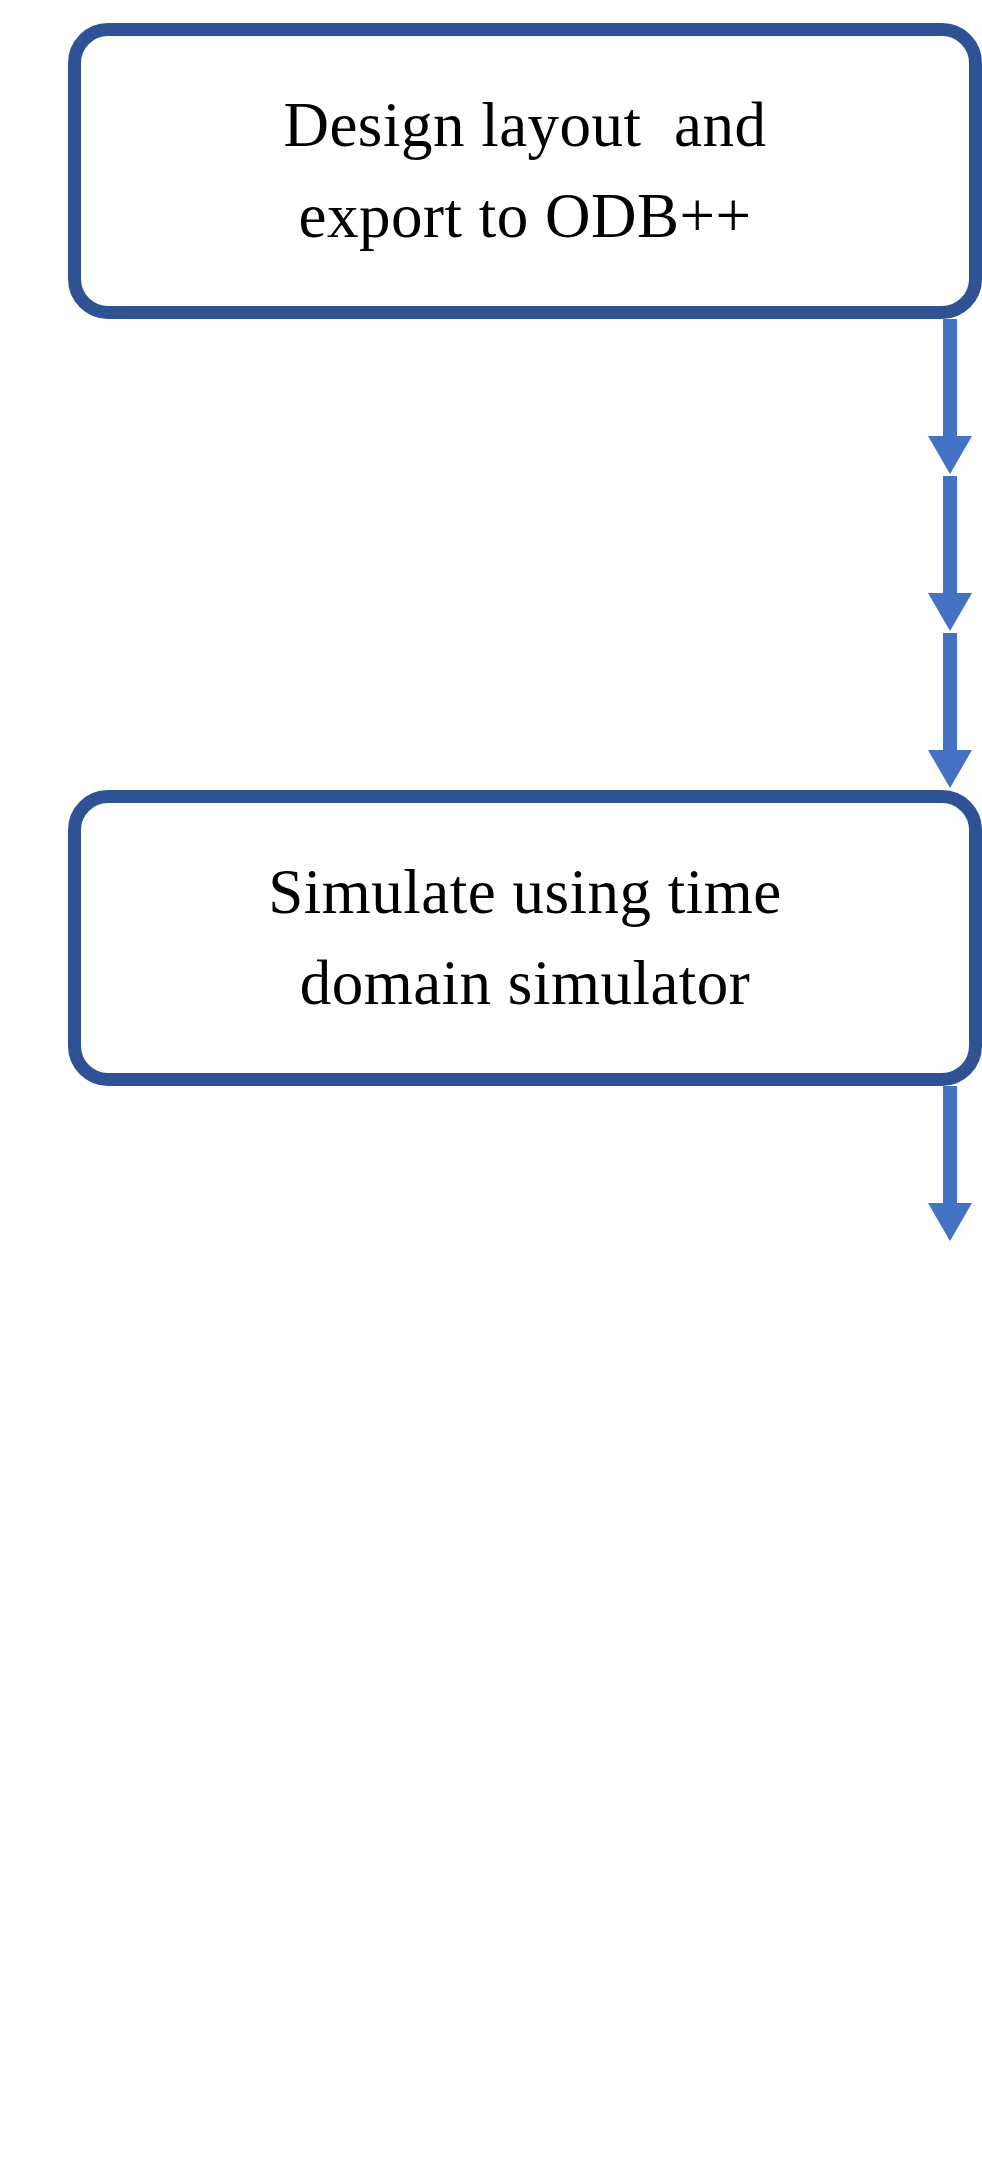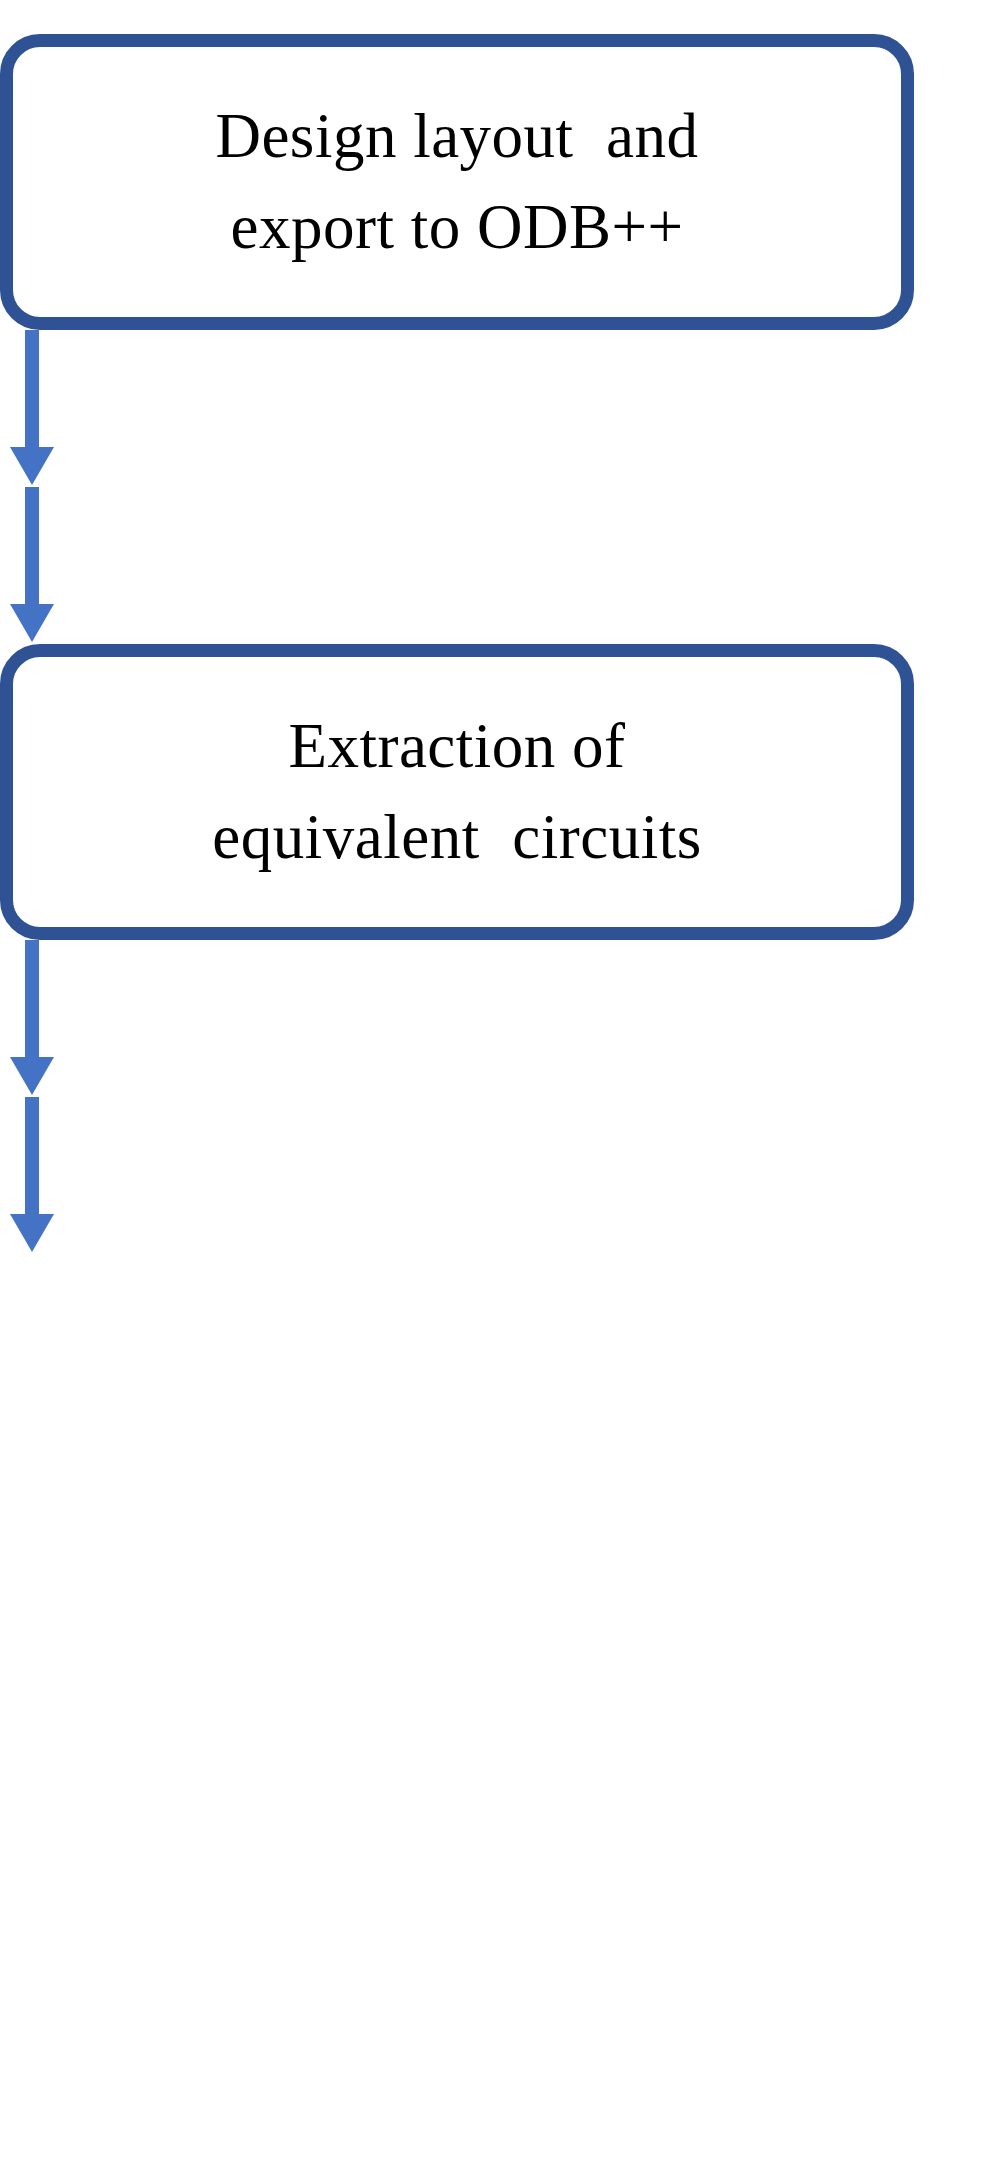--- a/index.html
+++ b/index.html
@@ -14,24 +14,24 @@
     background: var(--page-bg);
   }
   body {
     width: 982px;
     height: 2177px;
     font-family: "Liberation Serif", "DejaVu Serif", serif;
     overflow: hidden;
   }
   .flowchart {
     width: 982px;
-    padding-top: 34px;
+    padding-top: 23px;
     display: flex;
     flex-direction: column;
-    align-items: flex-start;
+    align-items: flex-end;
   }
   .flow-box {
     width: 914px;
     height: 296px;
     background: var(--box-fill);
     border: 13px solid var(--box-border);
     border-radius: 40px;
     display: flex;
     align-items: center;
     justify-content: center;
@@ -67,30 +67,30 @@
     <rect class="shaft" x="25" y="0" width="14" height="121"></rect>
     <polygon class="head" points="10,117 54,117 32,155"></polygon>
   </svg>
 
 
   <svg class="arrow" width="64" height="157" viewBox="0 0 64 157" aria-hidden="true">
     <rect class="shaft" x="25" y="0" width="14" height="121"></rect>
     <polygon class="head" points="10,117 54,117 32,155"></polygon>
   </svg>
 
-  <div class="flow-box">
-    <span class="box-label">Extraction of
-equivalent  circuits</span>
-  </div>
 
   <svg class="arrow" width="64" height="157" viewBox="0 0 64 157" aria-hidden="true">
     <rect class="shaft" x="25" y="0" width="14" height="121"></rect>
     <polygon class="head" points="10,117 54,117 32,155"></polygon>
   </svg>
 
+  <div class="flow-box">
+    <span class="box-label">Simulate using time
+domain simulator</span>
+  </div>
 
   <svg class="arrow" width="64" height="157" viewBox="0 0 64 157" aria-hidden="true">
     <rect class="shaft" x="25" y="0" width="14" height="121"></rect>
     <polygon class="head" points="10,117 54,117 32,155"></polygon>
   </svg>
 
 
 </div>
 
 </body></html>

